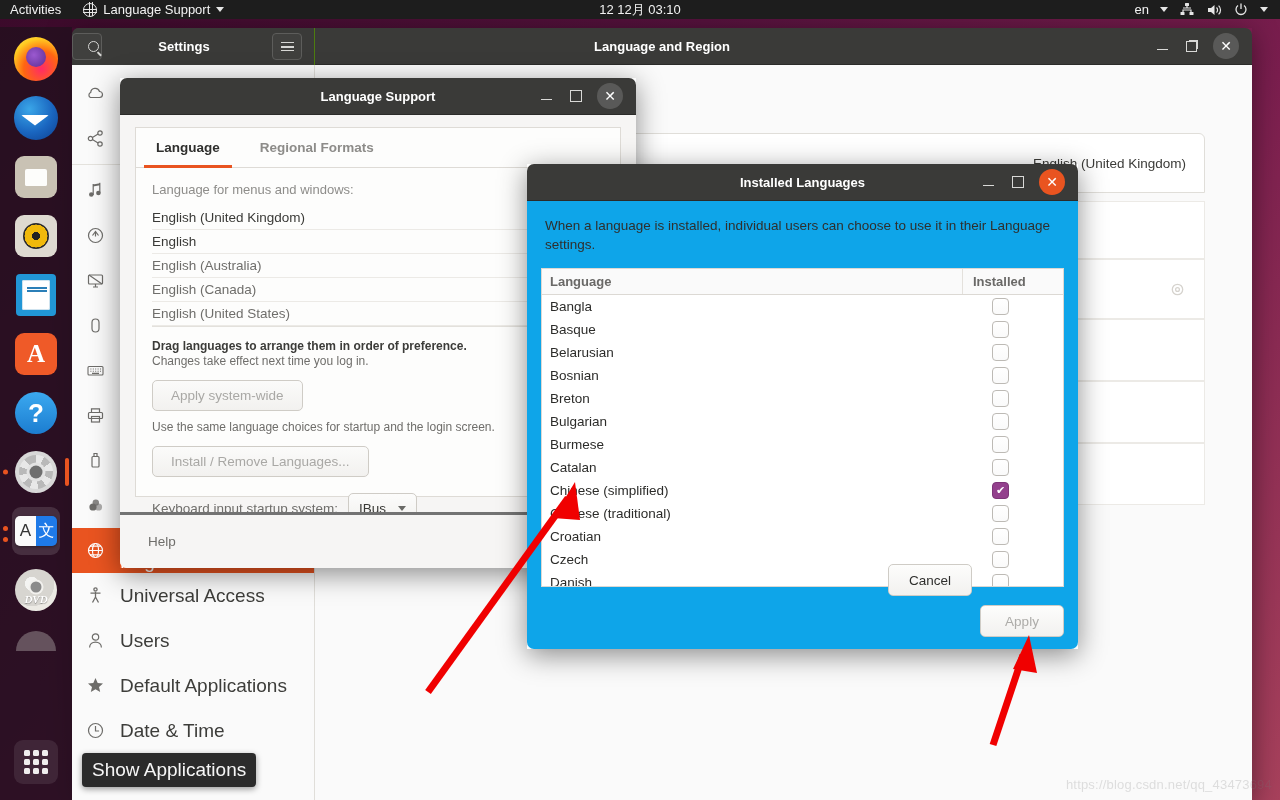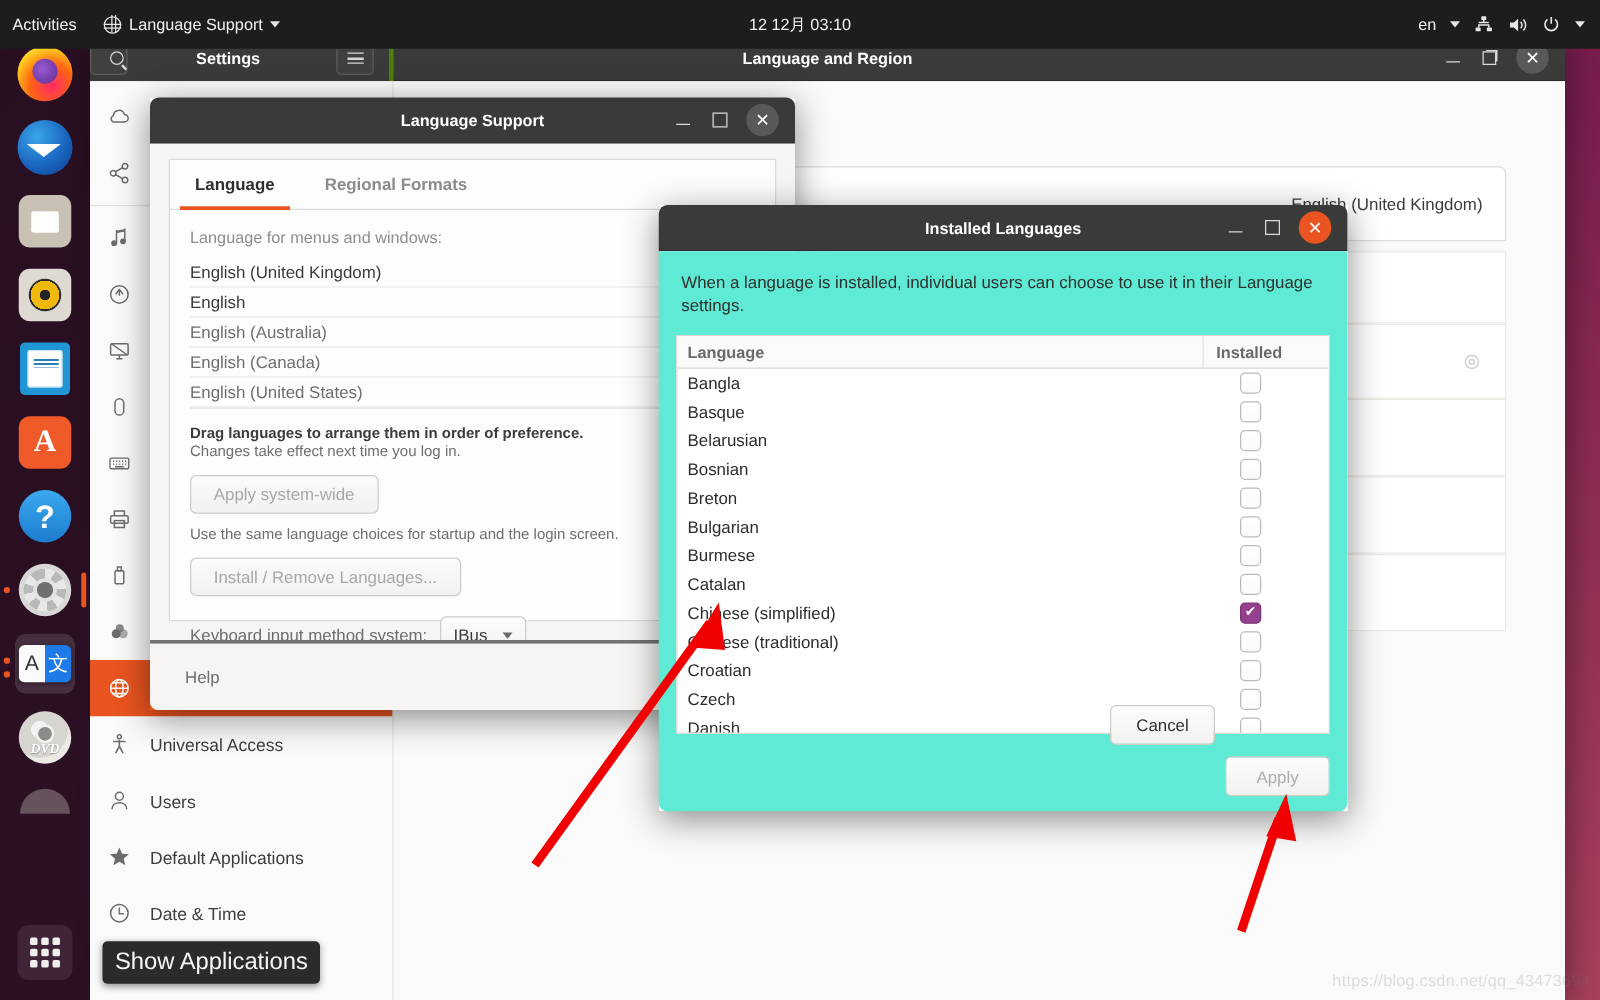--- a/index.html
+++ b/index.html
@@ -12,21 +12,21 @@
   #screen { position: relative; width: 1280px; height: 800px; overflow: hidden; }
 
   
   .wallpaper {
     position: absolute; inset: 0;
     background: linear-gradient(135deg, #3b0a2a 0%, #56123d 35%, #7a1e4e 65%, #a8415c 100%);
   }
 
   
   .topbar {
-    position: absolute; top: 0; left: 0; width: 1280px; height: 39px;
+    position: absolute; top: 0; left: 0; width: 1280px; height: 19px;
     background: #1d1d1d; color: #f2f2f2;
     display: flex; align-items: center;
     font-size: 13px; z-index: 100;
   }
   .topbar .tb-activities { padding: 0 12px 0 10px; cursor: pointer; font-size:13px;}
   .topbar .tb-app { display: flex; align-items: center; gap: 6px; padding: 0 10px; cursor: pointer; }
   .topbar .tb-clock {
     position: absolute; left: 0; right: 0; text-align: center;
     pointer-events: none; font-size: 13px;
   }
@@ -192,40 +192,40 @@
     width: 26px; height: 26px; border-radius: 50%;
     background: rgba(255,255,255,0.16); color: #fff; font-size: 14px;
   }
   .wbtn.close.accent { background: #e95420; }
 
   
   #settings-window { left: 72px; top: 28px; width: 1180px; height: 772px; }
   #settings-window .sbar {
     position:absolute; left:0; top:0; width: 243px; height: 37px;
     background:#3a3a38; border-radius: 7px 0 0 0;
-    display:flex; align-items:center; border-right:4px solid #4d7c0f;
+    display:flex; align-items:center; border-right:1px solid #4d7c0f;
   }
   .hdr-btn {
     width: 30px; height: 27px; border:1px solid #5d5d5b; border-radius:4px;
     background: rgba(255,255,255,0.03); display:flex; align-items:center; justify-content:center;
     color:#d6d6d4; cursor:pointer;
   }
   .search-gl { width: 11px; height: 11px; border: 1.5px solid currentColor; border-radius:50%; position:relative; }
   .search-gl::after { content:""; position:absolute; right:-4px; bottom:-3px; width:5px; height:1.5px; background:currentColor; transform: rotate(45deg); }
   .ham { width: 13px; height: 9px; border-top: 1.6px solid currentColor; border-bottom:1.6px solid currentColor; position:relative; }
   .ham::after { content:""; position:absolute; left:0; top: 3px; width:13px; height:1.6px; background:currentColor; }
 
   .settings-body { position:absolute; left:0; top:37px; width:1180px; height:735px; display:flex; background:#fafafa; }
   .sidebar {
     width: 243px; background:#fafafa; border-right:1px solid #e0ded9;
     overflow:hidden; padding-top: 6px;
   }
   .sb-item {
     display:flex; align-items:center; gap: 15px; height: 45px; padding: 12px 14px;
-    color: #3d3d3a; font-size: 14px; cursor:pointer;
+    color: #3d3d3a; font-size: 19px; cursor:pointer;
   }
   .sb-item.selected { background:#e95420; color:#fff; }
   .sb-sep { height:1px; background:#e4e2dd; margin: 3px 0; }
   .sb-ic { width: 19px; height:19px; flex:0 0 19px; display:flex; align-items:center; justify-content:center; }
   .sb-ic svg { width:19px; height:19px; }
 
   .content-area { flex: 1; background:#fafafa; position: relative; }
   .lang-row {
     position:absolute; left: 118px; top: 68px; width: 772px; height: 60px;
     background:#fff; border:1px solid #e0ded9; border-radius: 6px 6px 0 0;
@@ -282,21 +282,21 @@
     position:absolute; left:0; right:0; bottom:0; height: 56px;
     border-top:3px solid #737373; background:#f6f5f4;
     display:flex; align-items:center; padding: 0 28px; border-radius: 0 0 7px 7px;
   }
   .ls-help { color:#6f6e6b; font-size:13.5px; cursor:pointer; }
 
   
   #installed-dialog { left: 527px; top: 164px; width: 551px; height: 485px; z-index: 80; }
   #installed-dialog .titlebar { background:#3a3a38; }
   .dlg-body {
-    background:#5eead4; height: 448px; border-radius: 0 0 7px 7px;
+    background:#0ea5e9; height: 448px; border-radius: 0 0 7px 7px;
     padding: 16px 14px 12px 14px; position:relative;
   }
   .dlg-desc { color:#2f2f2d; font-size: 13.5px; line-height: 1.38; padding: 0 4px; }
   .dlg-list-wrap {
     margin-top: 14px; border:1px solid #dbd8d3; background:#fff;
     height: 319px; overflow:hidden; position:relative;
   }
   .dlg-head {
     display:flex; height: 26px; align-items:center;
     background:#fafafa; border-bottom:1px solid #dcd9d4;
@@ -615,21 +615,21 @@
               <div class="ls-litem dim">English (Australia)</div>
               <div class="ls-litem dim">English (Canada)</div>
               <div class="ls-litem dim">English (United States)</div>
             </div>
           <div class="ls-hint-b">Drag languages to arrange them in order of preference.</div>
           <div class="ls-hint">Changes take effect next time you log in.</div>
           <div class="gbtn">Apply system-wide</div>
           <div class="ls-hint" style="margin-top:9px">Use the same language choices for startup and the login screen.</div>
           <div class="gbtn">Install / Remove Languages...</div>
           <div class="ls-kbd">
-            <span>Keyboard input method system:</span>
+            <span>Keyboard input startup system:</span>
             <span class="combo">
               <span>IBus</span>
               <span class="caret2"></span>
             </span>
           </div>
         </div>
       </div>
       <div class="ls-footer">
         <span class="ls-help">Help</span>
       </div>

